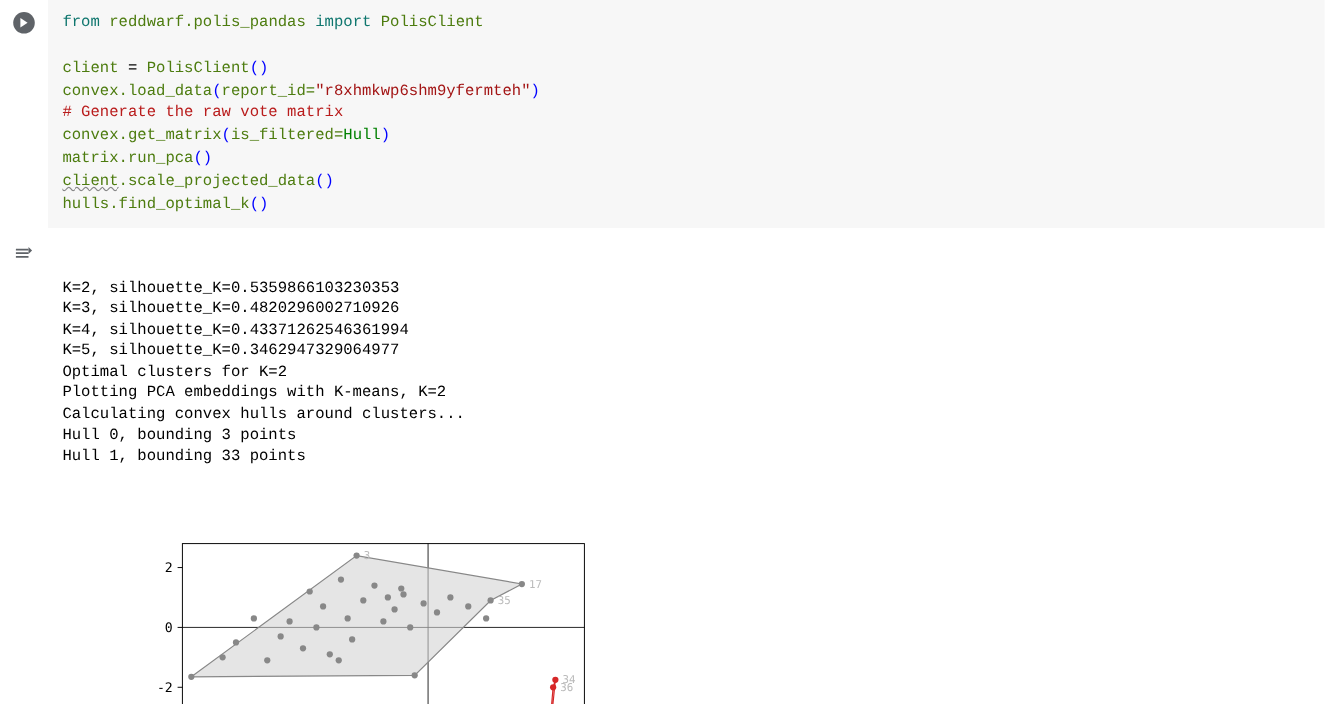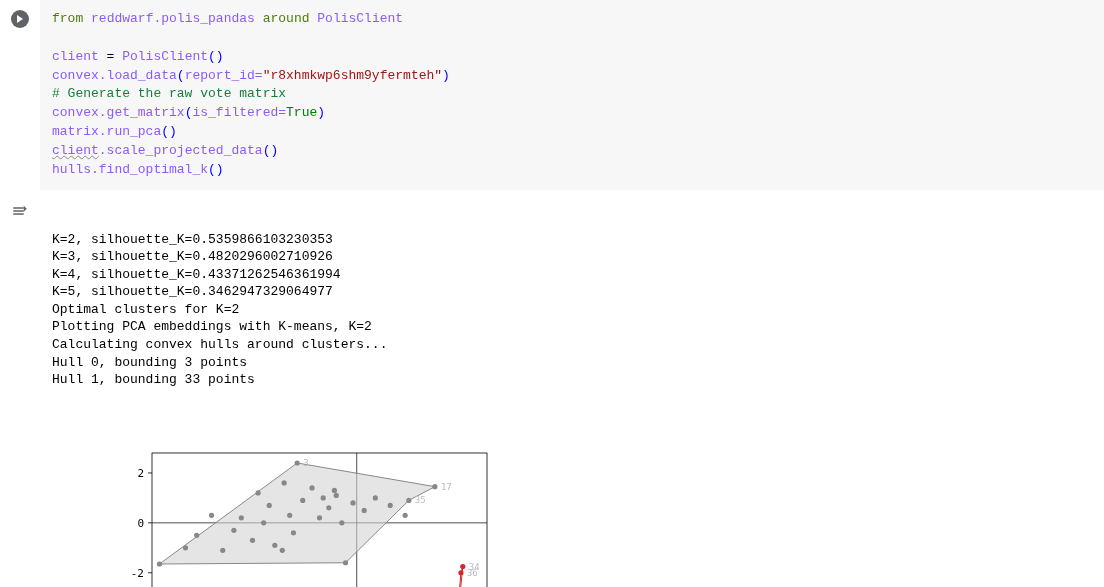--- a/index.html
+++ b/index.html
@@ -37,52 +37,52 @@
   }
   .run-icon {
     width: 18px; height: 18px;
     border-radius: 50%;
     background: #5f6368;
     display: flex; align-items: center; justify-content: center;
   }
   .run-icon svg { fill: #fff; }
   .output-toggle svg { fill: #5f6368; }
 
-  .tok-kw { color: #4d7c0f; font-weight: 500; }
+  .tok-kw { color: #0f766e; font-weight: 500; }
   .tok-str { color: #a31515; }
   .tok-paren { color: #0000ff; }
   .tok-bool { color: #008000; }
-  .tok-cmt { color: #15803d; }
-  .tok-var { color: #8b5cf6; }
+  .tok-cmt { color: #b91c1c; }
+  .tok-var { color: #4d7c0f; }
   .underline-err { text-decoration: underline wavy #888; text-decoration-thickness: 1px; }
 
   .plot-container {
     margin-top: 6px;
   }
   .plot-svg { background: #fff; }
 </style>
 </head>
 <body>
 
 <div class="notebook">
 
   <div class="cell">
     <div class="gutter">
       <div class="run-icon" title="Run cell">
         <svg width="10" height="10" viewBox="0 0 10 10">
             <path d="M2 1 L8 5 L2 9 Z"></path>
           </svg>
       </div>
     </div>
-    <div class="code-area"><span class="tok-kw">from</span> <span class="tok-var">reddwarf.polis_pandas</span> <span class="tok-kw">around</span> <span class="tok-var">PolisClient</span>
+    <div class="code-area"><span class="tok-kw">from</span> <span class="tok-var">reddwarf.polis_pandas</span> <span class="tok-kw">import</span> <span class="tok-var">PolisClient</span>
 
 <span class="tok-var">client</span><span> = </span><span class="tok-var">PolisClient</span><span class="tok-paren">()</span>
 <span class="tok-var">convex.load_data</span><span class="tok-paren">(</span><span class="tok-var">report_id=</span><span class="tok-str">"r8xhmkwp6shm9yfermteh"</span><span class="tok-paren">)</span>
 <span class="tok-cmt"># Generate the raw vote matrix</span>
-<span class="tok-var">convex.get_matrix</span><span class="tok-paren">(</span><span class="tok-var">is_filtered=</span><span class="tok-bool">True</span><span class="tok-paren">)</span>
+<span class="tok-var">convex.get_matrix</span><span class="tok-paren">(</span><span class="tok-var">is_filtered=</span><span class="tok-bool">Hull</span><span class="tok-paren">)</span>
 <span class="tok-var">matrix.run_pca</span><span class="tok-paren">()</span>
 <span class="tok-var underline-err">client</span><span class="tok-var">.scale_projected_data</span><span class="tok-paren">()</span>
 <span class="tok-var">hulls.find_optimal_k</span><span class="tok-paren">()</span></div>
   </div>
 
   <div class="cell">
     <div class="gutter">
       <div class="output-toggle" style="padding-top:2px;">
         <svg width="18" height="18" viewBox="0 0 24 24">
           <path d="M3 7h14v2H3V7zm0 4h14v2H3v-2zm0 4h14v2H3v-2z"></path>

